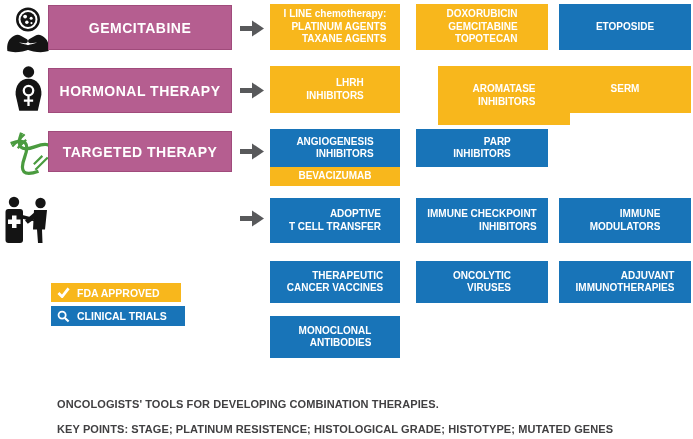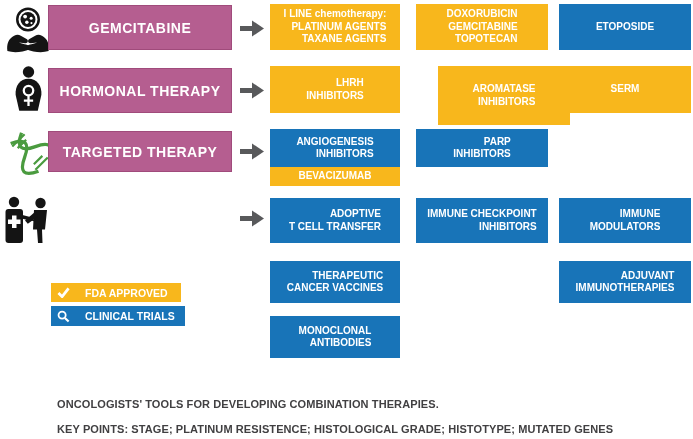--- a/index.html
+++ b/index.html
@@ -7,21 +7,21 @@
   .abs{position:absolute;box-sizing:border-box;}
   .cat{background:var(--category-pink);color:#fff;font-weight:bold;font-size:14px;
        display:flex;align-items:center;justify-content:center;letter-spacing:.5px;
        border:1px solid rgba(120,40,85,.35);}
   .box{color:#fff;font-weight:bold;font-size:10px;line-height:1.25;display:flex;
        align-items:center;justify-content:center;text-align:right;white-space:pre-line;}
   .fda{background:var(--fda-yellow);}
   .trials{background:var(--trials-blue);}
   .sub{font-size:10px;}
   .legend{color:#fff;font-weight:bold;font-size:10.5px;display:flex;align-items:center;
-          gap:15px;padding:0 6px;}
+          gap:7px;padding:0 6px;}
   .footer{color:#414042;font-weight:bold;font-size:11px;letter-spacing:.1px;white-space:nowrap;}
   .iconwrap svg{display:block;}
 </style>
 </head>
 <body>
 
 <div class="canvas">
 
   <div class="abs iconwrap" style="left:5px;top:7px;width:46px;height:46px">
     <svg width="46" height="46" viewBox="0 0 48 48">
@@ -115,20 +115,22 @@
   </div>
   <div class="abs box trials" style="left:270px;top:198px;width:130px;height:45px">ADOPTIVE
 T CELL TRANSFER</div>
   <div class="abs box trials" style="left:416px;top:198px;width:132px;height:45px">IMMUNE CHECKPOINT
 INHIBITORS</div>
   <div class="abs box trials" style="left:559px;top:198px;width:132px;height:45px">IMMUNE
 MODULATORS</div>
 
   <div class="abs box trials" style="left:270px;top:261px;width:130px;height:42px">THERAPEUTIC
 CANCER VACCINES</div>
+  <div class="abs box trials" style="left:416px;top:261px;width:132px;height:42px">ONCOLYTIC
+VIRUSES</div>
   <div class="abs box trials" style="left:559px;top:261px;width:132px;height:42px">ADJUVANT
 IMMUNOTHERAPIES</div>
 
   <div class="abs box trials" style="left:270px;top:316px;width:130px;height:42px">MONOCLONAL
 ANTIBODIES</div>
 
   <div class="abs legend fda" style="left:51px;top:283px;width:130px;height:19px">
     <span style="display:inline-flex">
       <svg width="13" height="11" viewBox="0 0 14 12">
         <path d="M1.5,6.5 l4,4 L12.5,1.5" stroke="#fff" stroke-width="3" fill="none"></path>

